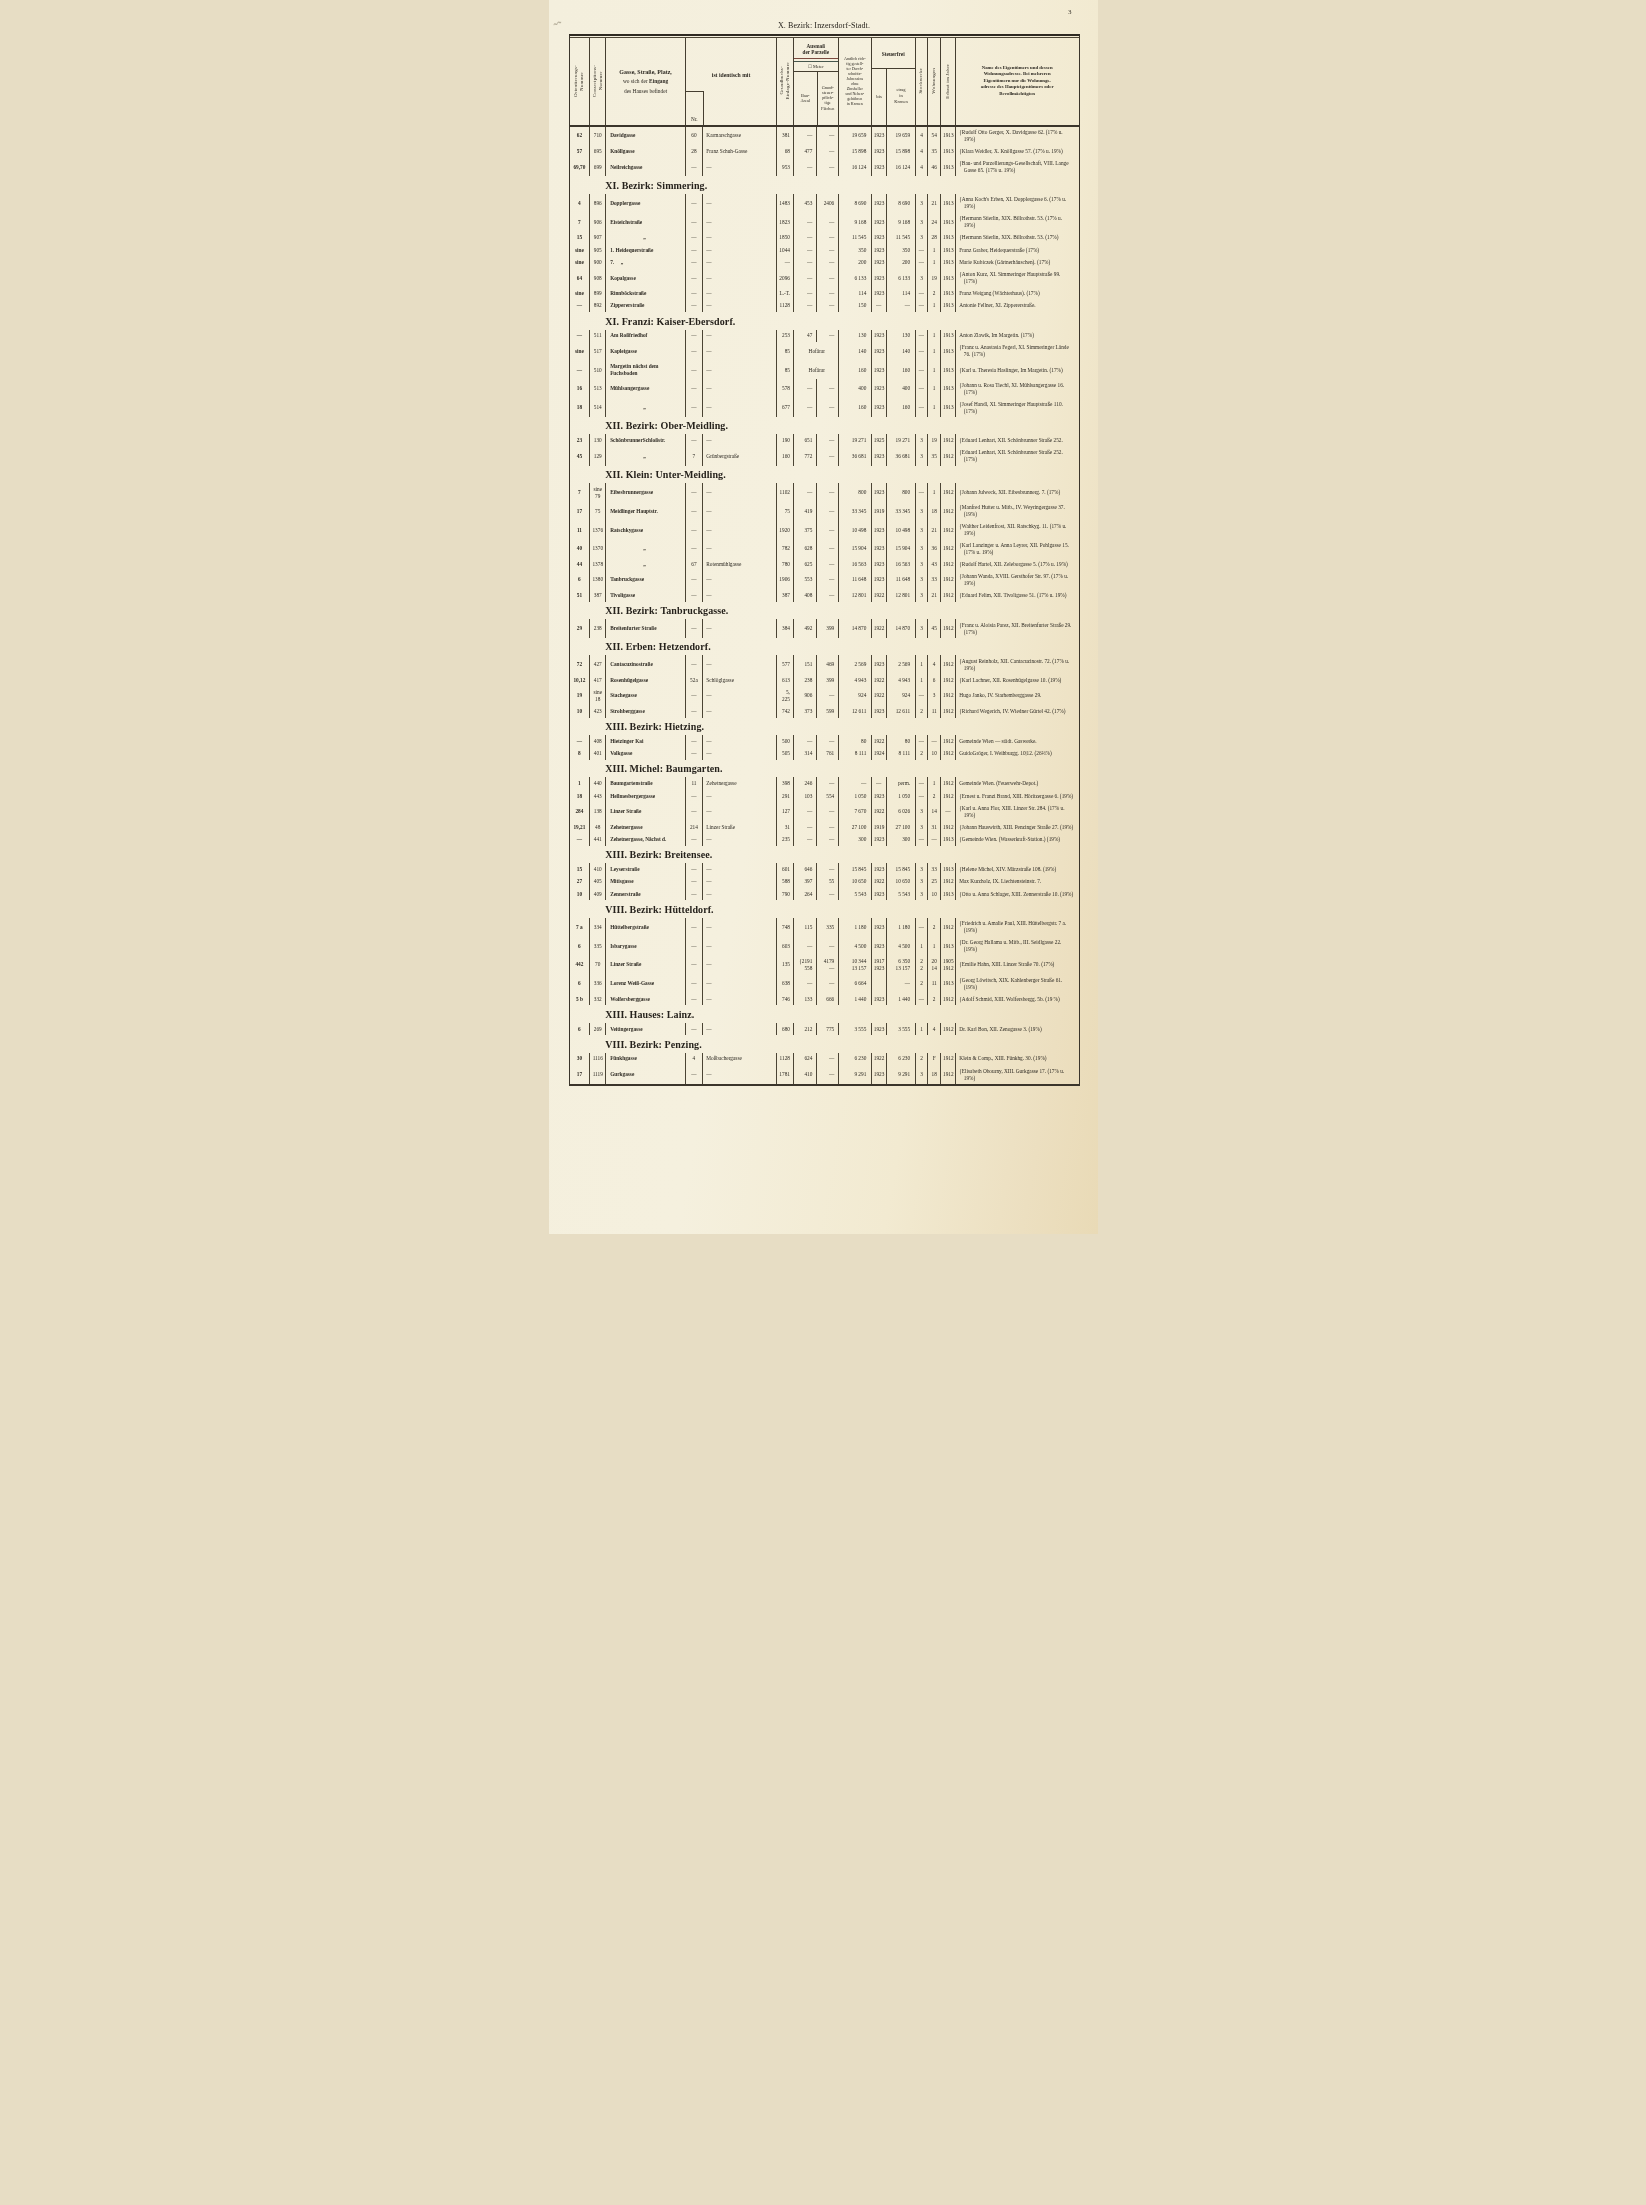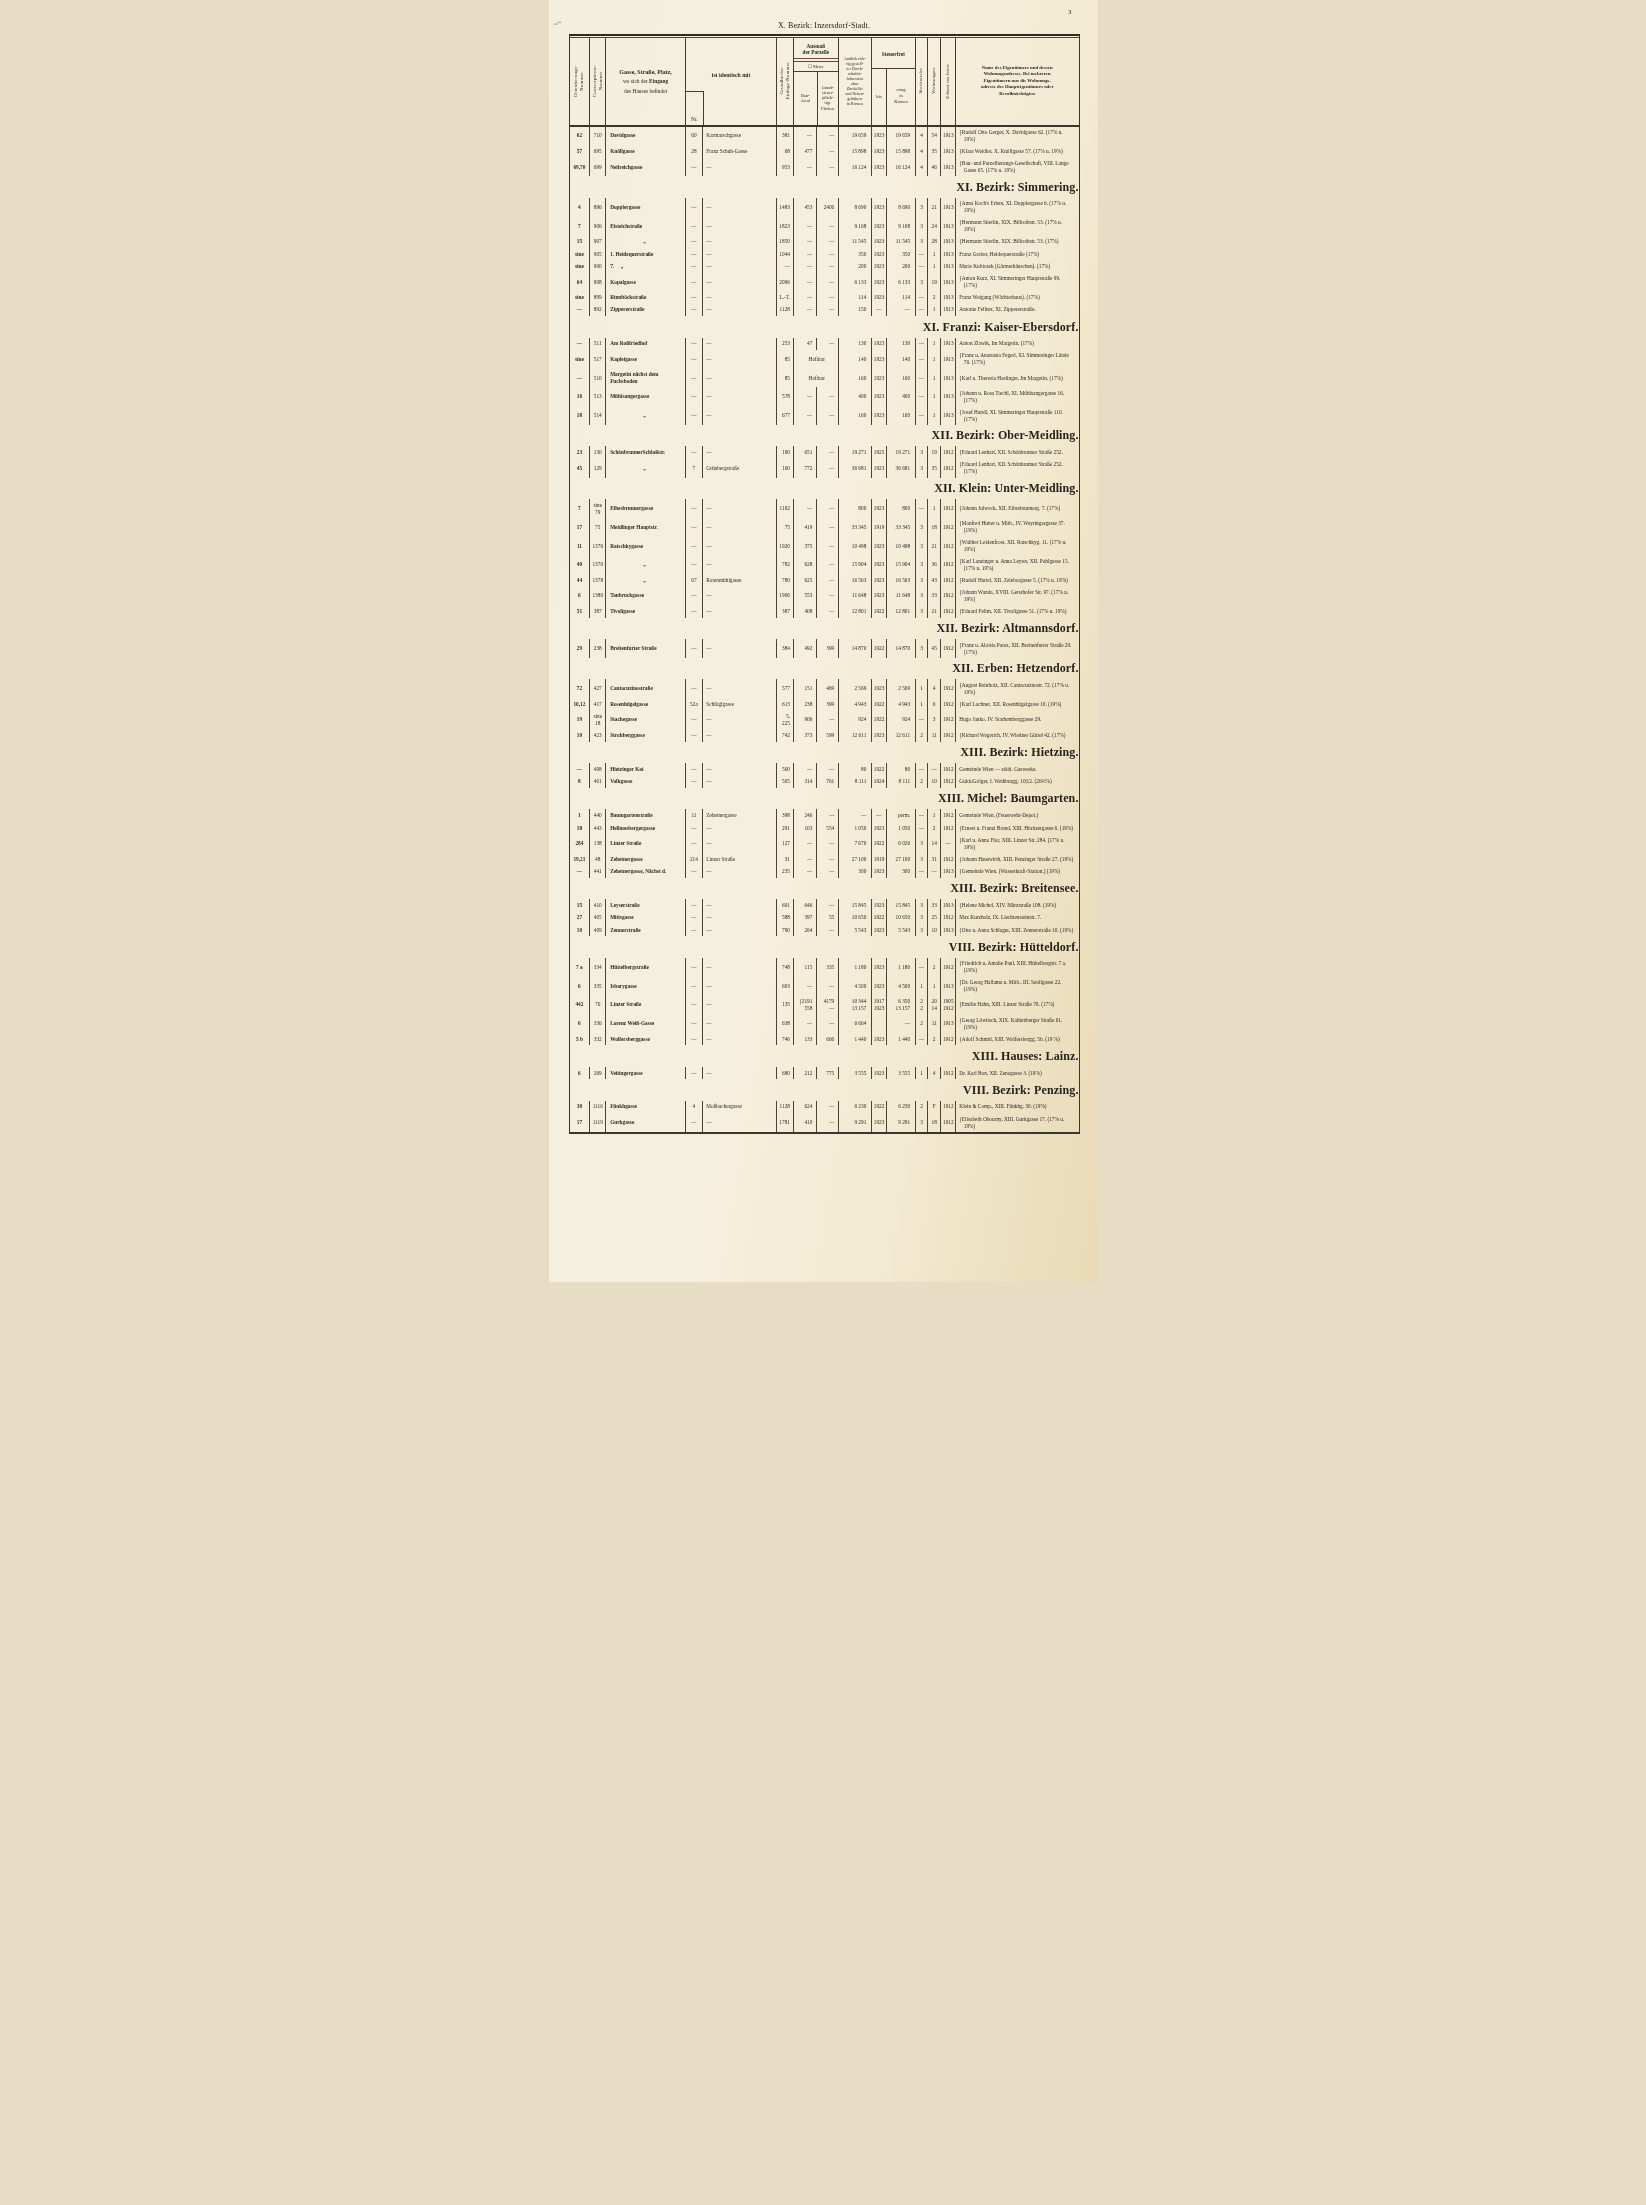--- a/index.html
+++ b/index.html
@@ -62,21 +62,21 @@
   .c-grund{text-align:right;padding-right:3px;}
   .c-bau{text-align:right;padding-right:4px;}
   .c-gst{text-align:right;padding-right:3.5px;}
   .c-zins{text-align:right;padding-right:4.5px;}
   .c-bis{text-align:center;}
   .c-betrag{text-align:right;padding-right:4.5px;}
   .c-stock,.c-wohn,.c-erbaut{text-align:center;}
   .c-owner{text-align:left;padding:2.5px 4px 2.5px 8px;text-indent:-4.5px;}
   .cell.ditto{text-align:center;padding-left:0;}
   .cell.merged{text-align:center;padding-right:0;}
-  .sec-head{grid-column:1/-1;text-align:right;font-weight:700;font-size:12px;letter-spacing:0.1px;
+  .sec-head{grid-column:1/-1;text-align:left;font-weight:700;font-size:10px;letter-spacing:0.1px;
             padding:3.5px 0 3px 7%;color:#26221c;}
 </style>
 </head>
 <body>
 
 <div class="sheet">
   <div class="page-number">3</div>
   <div class="margin-mark">〰</div>
   <div class="doc-title">X. Bezirk: Inzersdorf-Stadt.</div>
 
@@ -530,21 +530,21 @@
         <div class="cell c-grund">387</div>
         <div class="cell c-bau">408</div>
         <div class="cell c-gst">—</div>
         <div class="cell c-zins">12 801</div>
         <div class="cell c-bis">1922</div>
         <div class="cell c-betrag">12 801</div>
         <div class="cell c-stock">3</div>
         <div class="cell c-wohn">21</div>
         <div class="cell c-erbaut">1912</div>
         <div class="cell c-owner">{Eduard Felim, XII. Tivoligasse 51. (17% u. 19%)</div>
-        <div class="sec-head">XII. Bezirk: Altmannsdorf.</div>
+        <div class="sec-head">XII. Bezirk: Tanbruckgasse.</div>
         <div class="cell c-orient first">29</div>
         <div class="cell c-conscr">238</div>
         <div class="cell c-gasse">Breitenfurter Straße</div>
         <div class="cell c-nr">—</div>
         <div class="cell c-ident">—</div>
         <div class="cell c-grund">384</div>
         <div class="cell c-bau">492</div>
         <div class="cell c-gst">399</div>
         <div class="cell c-zins">14 870</div>
         <div class="cell c-bis">1922</div>

